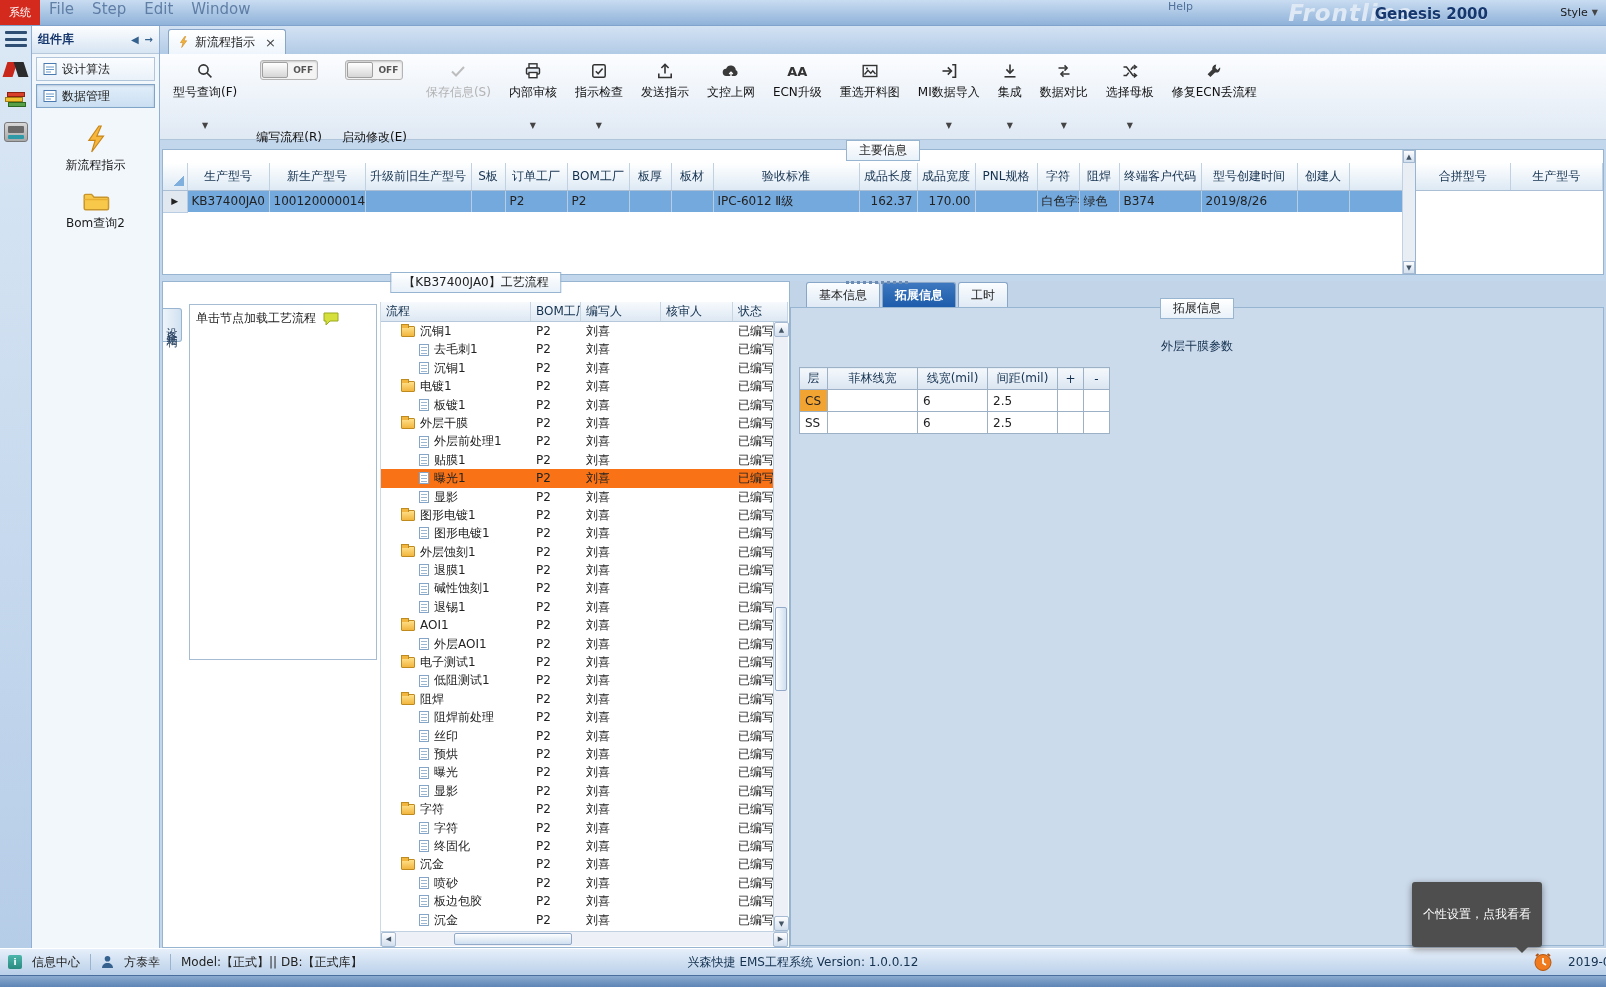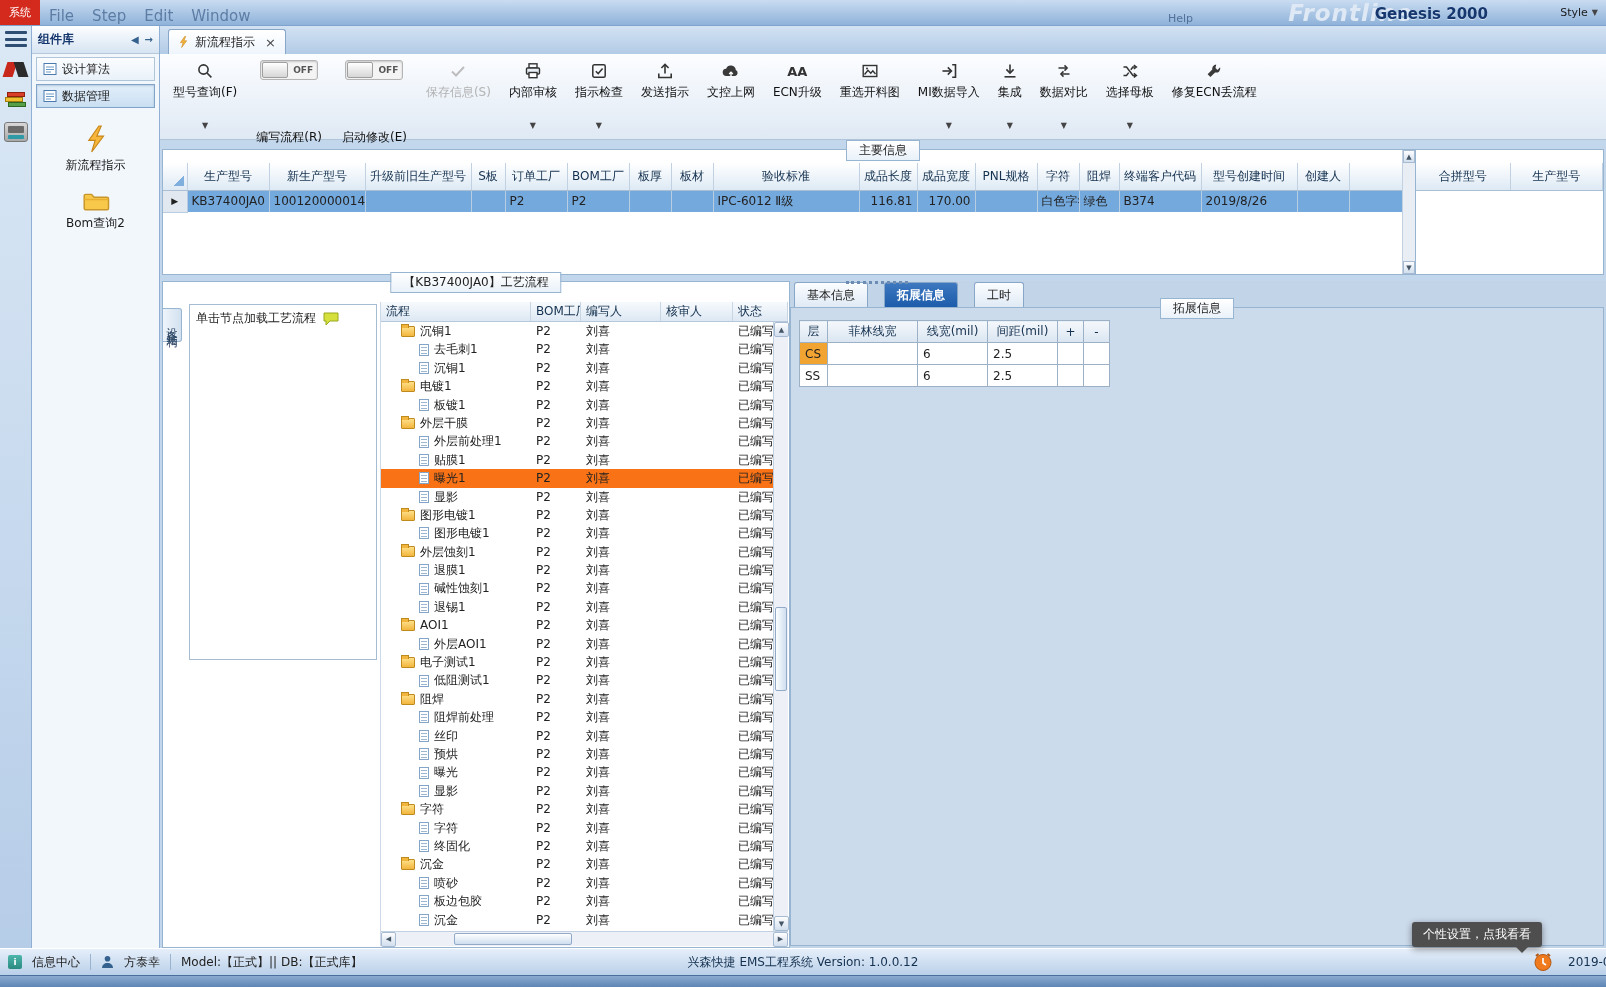--- a/index.html
+++ b/index.html
@@ -1,21 +1,21 @@
 <!DOCTYPE html>
 <html><head>
 <meta charset="utf-8">
 <style>
   * { box-sizing: border-box; margin: 0; padding: 0; }
   html, body { width: 1606px; height: 987px; }
   body { font-family: "DejaVu Sans", "Liberation Sans", sans-serif; font-size: 12px; color: #222; }
   .app { position: relative; width: 1606px; height: 987px; background: #9fbcdd; overflow: hidden; display: flex; flex-direction: column; }
 
   
-  .titlebar { height: 26px; flex: none; display: flex; align-items: flex-end; background: linear-gradient(#c9dcf1, #8fb2d9); border-bottom: 1px solid #7fa3cc; position: relative; }
+  .titlebar { height: 26px; flex: none; display: flex; align-items: flex-start; background: linear-gradient(#c9dcf1, #8fb2d9); border-bottom: 1px solid #7fa3cc; position: relative; }
   .sys-badge { background: #d42a1e; color: #fff; font-size: 11px; padding: 0 9px; height: 100%; display: flex; align-items: center; flex: none; }
   .menu-item { color: #51719a; font-size: 15px; margin: 0 9px; opacity: .85; }
   .help-item { position: absolute; left: 1168px; color: #51719a; font-size: 11px; }
   .brand { position: absolute; right: 118px; top: 0; height: 26px; display: flex; align-items: center; }
   .brand-back { font-size: 23px; font-weight: bold; font-style: italic; color: #dfe9f5; letter-spacing: 1px; }
   .brand-front { font-size: 15px; font-weight: bold; color: #16376e; margin-left: -38px; margin-top: 2px; text-shadow: 0 1px 0 #cfdef0; }
   .style-box { position: absolute; right: 8px; top: 6px; font-size: 11px; color: #1a1a1a; display: flex; align-items: center; gap: 4px; }
   .style-box .arrow { font-size: 8px; color: #444; }
 
   
@@ -123,41 +123,41 @@
   .vscroll .sc-btn, .hscroll .sc-btn { flex: none; width: 15px; height: 15px; background: linear-gradient(#fdfdfe, #d2dfee); border: 1px solid #a6bad2; border-radius: 2px; font-size: 7px; color: #456; display: flex; align-items: center; justify-content: center; }
   .vscroll .thumb { margin: 270px 1px 0; height: 84px; background: linear-gradient(90deg, #fdfefe, #cfdff0); border: 1px solid #92aac8; border-radius: 2px; }
   .hscroll { height: 15px; flex: none; background: #edf1f7; border-top: 1px solid #c2d1e1; display: flex; align-items: center; }
   .hscroll .sc-btn { margin: 0; }
   .hscroll .thumb { margin-left: 58px; width: 118px; height: 12px; background: linear-gradient(#fdfefe, #cfdff0); border: 1px solid #92aac8; border-radius: 2px; }
   .hscroll .rbtn { margin-left: auto; }
 
   
   .info-panel { flex: 1; min-width: 0; display: flex; flex-direction: column; position: relative; background: #c2d4e8; }
   .split-handle { position: absolute; top: 0; left: 56px; width: 62px; height: 5px; border-top: 3px dotted #6c8cb4; }
-  .ip-tabs { height: 26px; flex: none; display: flex; align-items: flex-end; padding-left: 4px; gap: 16px; }
+  .ip-tabs { height: 26px; flex: none; display: flex; align-items: flex-end; padding-left: 16px; gap: 2px; }
   .ip-tab { padding: 4px 12px 3px; background: linear-gradient(#fbfdff, #e0eaf5); border: 1px solid #87a6c8; border-bottom: none; border-radius: 3px 3px 0 0; font-size: 12px; }
   .ip-tab.active { background: linear-gradient(#3d78c0, #1d5cab); color: #fff; font-weight: bold; }
   .ip-content { flex: 1; min-height: 0; margin: 0 2px 2px 0; border: 1px solid #97b4d0; position: relative; background: #ccdbec; }
   .section-title { text-align: center; margin-top: 30px; font-size: 12px; color: #14314f; }
   table.param-table { border-collapse: collapse; table-layout: fixed; margin: 12px 0 0 8px; background: #fff; }
   .param-table th { background: linear-gradient(#f4f8fc, #dae5f1); border: 1px solid #9cb0c6; height: 22px; font-weight: normal; font-size: 12px; color: #14314f; overflow: hidden; white-space: nowrap; }
   .param-table td { background: #fff; border: 1px solid #9cb0c6; height: 22px; font-size: 12px; padding: 0 5px; overflow: hidden; white-space: nowrap; }
   .param-table td.layer-cs { background: #f2a433; }
 
   
   .statusbar { height: 27px; flex: none; background: linear-gradient(#e6effa, #b9d0e9); border-top: 1px solid #ffffff; display: flex; align-items: center; padding: 0 8px; gap: 10px; position: relative; font-size: 12px; }
   .sb-icon { width: 14px; height: 14px; border-radius: 2px; background: linear-gradient(#4db6ac, #2a8a80); color: #fff; font-size: 9px; font-weight: bold; display: flex; align-items: center; justify-content: center; flex: none; }
   .sb-sep { width: 1px; height: 16px; background: #9ab4d0; }
   .sb-center { position: absolute; left: 50%; transform: translateX(-50%); color: #14314f; white-space: nowrap; }
   .sb-alarm { position: absolute; right: 52px; top: 2px; width: 22px; height: 22px; }
   .sb-datetime { position: absolute; left: 1568px; white-space: nowrap; color: #14314f; }
   .taskstrip { height: 12px; flex: none; background: linear-gradient(#8cabd0, #5d85b5); border-top: 1px solid #4a6f9e; }
 
   
-  .tooltip { position: absolute; right: 64px; bottom: 40px; background: #4e4e4e; color: #fff; padding: 4px 11px; border-radius: 3px; font-size: 12px; white-space: nowrap; box-shadow: 0 2px 7px rgba(0,0,0,.45); z-index: 9; }
+  .tooltip { position: absolute; right: 64px; bottom: 40px; background: #4e4e4e; color: #fff; padding: 24px 11px; border-radius: 3px; font-size: 12px; white-space: nowrap; box-shadow: 0 2px 7px rgba(0,0,0,.45); z-index: 9; }
   .tooltip::after { content: ""; position: absolute; right: 14px; bottom: -6px; border: 6px solid transparent; border-top-color: #4e4e4e; border-bottom: none; }
 
   svg.ic { display: block; }
 </style>
 </head>
 <body>
 
 <div class="app">
 
   <div class="titlebar">
@@ -467,21 +467,21 @@
                   <td class="ind">▶</td>
                   <td>KB37400JA0</td>
                   <td>10012000001445</td>
                   <td></td>
                   <td></td>
                   <td>P2</td>
                   <td>P2</td>
                   <td></td>
                   <td></td>
                   <td>IPC-6012 Ⅱ级</td>
-                  <td class="num">116.81</td>
+                  <td class="num">162.37</td>
                   <td class="num">170.00</td>
                   <td></td>
                   <td>白色字符</td>
                   <td>绿色</td>
                   <td>B374</td>
                   <td>2019/8/26</td>
                   <td></td>
                   <td></td>
                 </tr>
               </tbody>
@@ -912,20 +912,21 @@
 
         <div class="info-panel">
           <div class="split-handle"></div>
           <div class="ip-tabs">
             <span class="ip-tab">基本信息</span>
             <span class="ip-tab active">拓展信息</span>
             <span class="ip-tab">工时</span>
           </div>
           <div class="ip-content">
             <span class="box-label">拓展信息</span>
+            <div class="section-title">外层干膜参数</div>
             <table class="param-table">
               <colgroup>
                   <col style="width:28px">
                   <col style="width:90px">
                   <col style="width:70px">
                   <col style="width:70px">
                   <col style="width:26px">
                   <col style="width:26px">
                 </colgroup>
               <thead>

